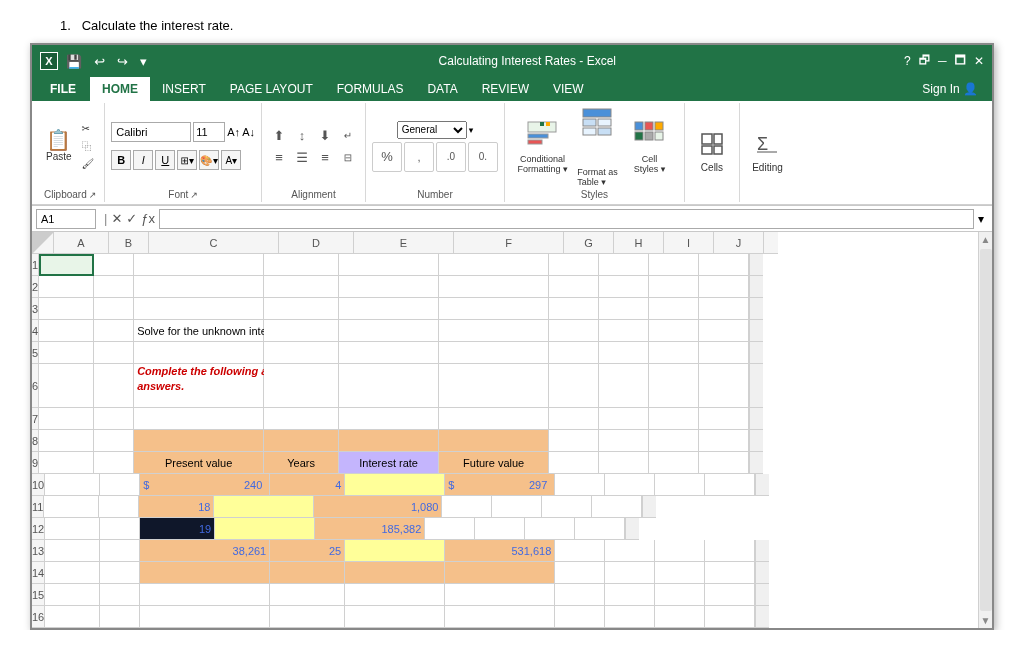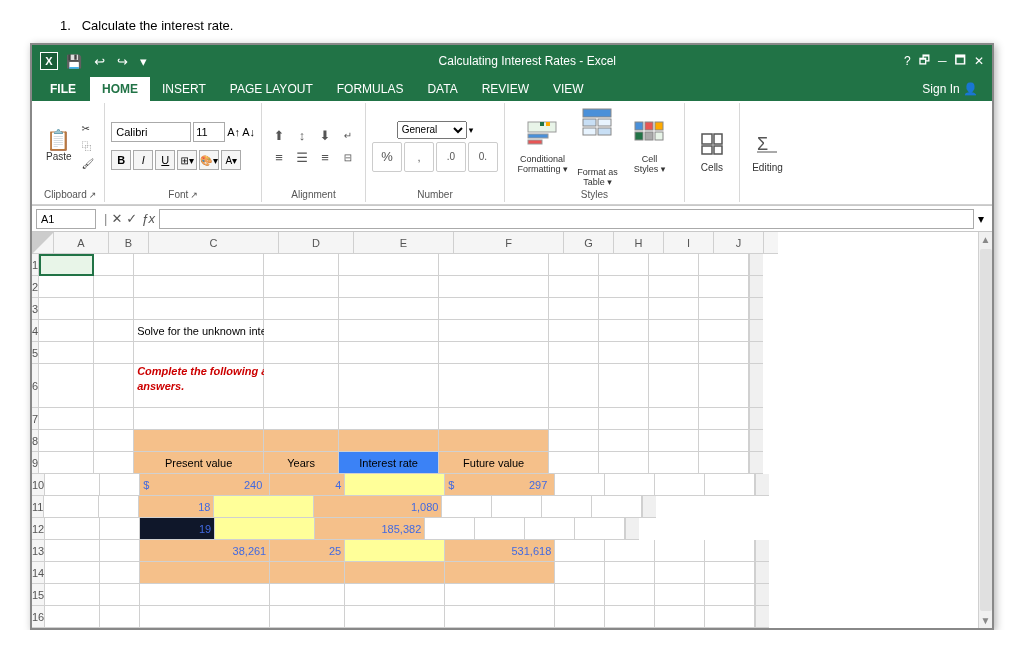--- a/index.html
+++ b/index.html
@@ -316,21 +316,21 @@
           <div class="style-btn">
             <div class="style-icon">
               <svg width="32" height="32" viewBox="0 0 32 32">
                 <rect x="2" y="2" width="28" height="8" fill="#4a90d9" stroke="#888" stroke-width="1"></rect>
                 <rect x="2" y="12" width="13" height="7" fill="#c8dff5" stroke="#888" stroke-width="1"></rect>
                 <rect x="17" y="12" width="13" height="7" fill="#e8f4ff" stroke="#888" stroke-width="1"></rect>
                 <rect x="2" y="21" width="13" height="7" fill="#e8f4ff" stroke="#888" stroke-width="1"></rect>
                 <rect x="17" y="21" width="13" height="7" fill="#c8dff5" stroke="#888" stroke-width="1"></rect>
               </svg>
             </div>
-            <span style="font-size:9px;text-align:center;margin-top:26px;">Format as<br>Table ▾</span>
+            <span style="font-size:9px;text-align:left;margin-top:26px;">Format as<br>Table ▾</span>
           </div>
 
           <div class="style-btn">
             <div class="style-icon">
               <svg width="32" height="32" viewBox="0 0 32 32">
                 <rect x="2" y="2" width="8" height="8" fill="#4a90d9" stroke="#888" stroke-width="1"></rect>
                 <rect x="12" y="2" width="8" height="8" fill="#e85555" stroke="#888" stroke-width="1"></rect>
                 <rect x="22" y="2" width="8" height="8" fill="#ffaa00" stroke="#888" stroke-width="1"></rect>
                 <rect x="2" y="12" width="8" height="8" fill="#217346" stroke="#888" stroke-width="1"></rect>
                 <rect x="12" y="12" width="8" height="8" fill="#aaa" stroke="#888" stroke-width="1"></rect>
@@ -377,21 +377,21 @@
 
     </div>
   </div>
 
   <div class="formula-bar">
     <input class="name-box" value="A1" readonly="" style="">
     <span class="formula-sep">|</span>
     <div class="formula-icons">
       <span style="cursor:pointer;">✕</span>
       <span style="cursor:pointer;">✓</span>
-      <span style="cursor:pointer;font-style:italic;">ƒx</span>
+      <span style="cursor:pointer;">ƒx</span>
     </div>
     <input class="formula-input" value="" readonly="" style="">
     <span style="cursor:pointer;padding:0 4px;">▾</span>
   </div>
 
   <div style="display:flex;overflow:hidden;">
 
     <div style="flex:1;overflow:hidden;">
 
       <div style="display:flex;">
@@ -552,21 +552,21 @@
       <div class="grid-row">
         <div class="row-header">9</div>
         <div class="cell" style="width:55px;"></div>
         <div class="cell" style="width:40px;"></div>
         <div class="cell" style="width:130px;background:#f5c08a;text-align:center;font-weight:normal;">
           <span>Present value</span>
         </div>
         <div class="cell" style="width:75px;background:#f5c08a;text-align:center;">
           <span>Years</span>
         </div>
-        <div class="cell" style="width:100px;background:#3b82f6;text-align:center;">
+        <div class="cell" style="width:100px;background:#c4b5fd;text-align:center;">
           <span>Interest rate</span>
         </div>
         <div class="cell" style="width:110px;background:#f5c08a;text-align:center;">
           <span>Future value</span>
         </div>
         <div class="cell" style="width:50px;"></div>
         <div class="cell" style="width:50px;"></div>
         <div class="cell" style="width:50px;"></div>
         <div class="cell" style="width:50px;"></div>
         <div style="width:14px;background:#f0f0f0;border-left:1px solid #d0d0d0;border-bottom:1px solid #d0d0d0;"></div>

